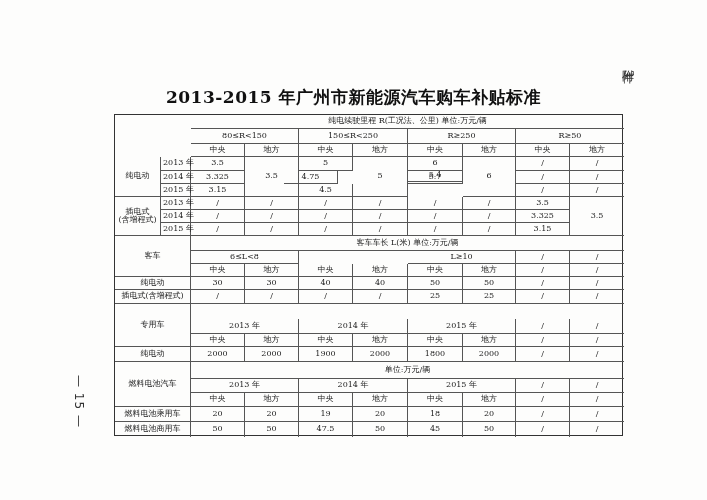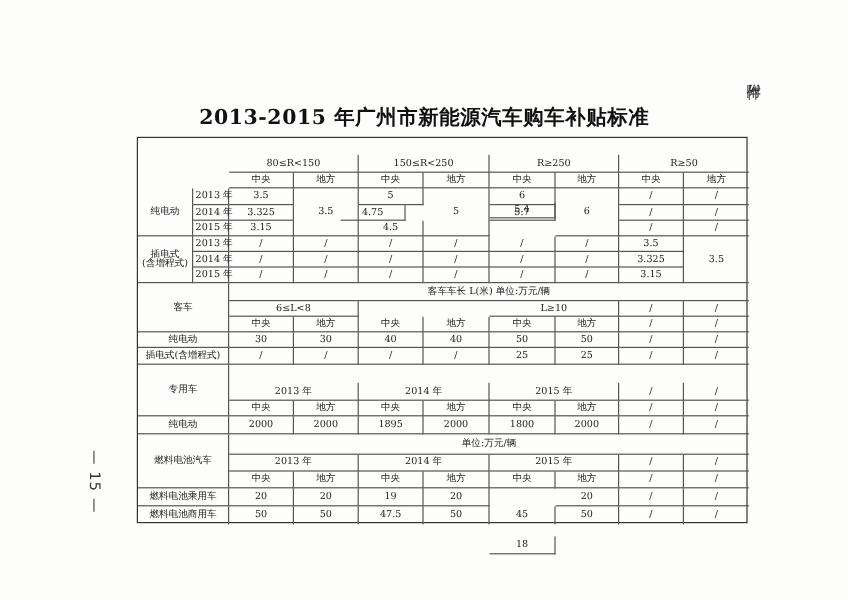--- a/index.html
+++ b/index.html
@@ -40,20 +40,21 @@
   .c.noB { border-bottom: none; }
 </style>
 </head>
 <body>
 
 <div class="title">2013-2015 年广州市新能源汽车购车补贴标准</div>
 <div class="attachment">附件 3</div>
 <div class="pageno">— 15 —</div>
 
 <div id="tbl">
+    <div class="c noR" style="left: 76px; top: 0px; width: 433px; height: 14px;">纯电续驶里程 R(工况法、公里) 单位:万元/辆</div>
     <div class="c" style="left: 76px; top: 14px; width: 108px; height: 15px;">80≤R&lt;150</div>
     <div class="c" style="left: 184px; top: 14px; width: 109px; height: 15px;">150≤R&lt;250</div>
     <div class="c" style="left: 293px; top: 14px; width: 108px; height: 15px;">R≥250</div>
     <div class="c noR" style="left: 401px; top: 14px; width: 108px; height: 15px;">R≥50</div>
     <div class="c" style="left: 76px; top: 29px; width: 54px; height: 13px;">中央</div>
     <div class="c" style="left: 130px; top: 29px; width: 54px; height: 13px;">地方</div>
     <div class="c" style="left: 184px; top: 29px; width: 54px; height: 13px;">中央</div>
     <div class="c" style="left: 238px; top: 29px; width: 55px; height: 13px;">地方</div>
     <div class="c" style="left: 293px; top: 29px; width: 55px; height: 13px;">中央</div>
     <div class="c" style="left: 348px; top: 29px; width: 53px; height: 13px;">地方</div>
@@ -150,21 +151,21 @@
     <div class="c" style="left: 130px; top: 219px; width: 54px; height: 13px;">地方</div>
     <div class="c" style="left: 184px; top: 219px; width: 54px; height: 13px;">中央</div>
     <div class="c" style="left: 238px; top: 219px; width: 55px; height: 13px;">地方</div>
     <div class="c" style="left: 293px; top: 219px; width: 55px; height: 13px;">中央</div>
     <div class="c" style="left: 348px; top: 219px; width: 53px; height: 13px;">地方</div>
     <div class="c" style="left: 401px; top: 219px; width: 54px; height: 13px;">/</div>
     <div class="c noR" style="left: 455px; top: 219px; width: 54px; height: 13px;">/</div>
     <div class="c" style="left: 0px; top: 232px; width: 76px; height: 15px;">纯电动</div>
     <div class="c" style="left: 76px; top: 232px; width: 54px; height: 15px;">2000</div>
     <div class="c" style="left: 130px; top: 232px; width: 54px; height: 15px;">2000</div>
-    <div class="c" style="left: 184px; top: 232px; width: 54px; height: 15px;">1895</div>
+    <div class="c" style="left: 184px; top: 232px; width: 54px; height: 15px;">1900</div>
     <div class="c" style="left: 238px; top: 232px; width: 55px; height: 15px;">2000</div>
     <div class="c" style="left: 293px; top: 232px; width: 55px; height: 15px;">1800</div>
     <div class="c" style="left: 348px; top: 232px; width: 53px; height: 15px;">2000</div>
     <div class="c" style="left: 401px; top: 232px; width: 54px; height: 15px;">/</div>
     <div class="c noR" style="left: 455px; top: 232px; width: 54px; height: 15px;">/</div>
     <div class="c noR" style="left: 76px; top: 247px; width: 433px; height: 17px;">单位:万元/辆</div>
     <div class="c" style="left: 0px; top: 247px; width: 76px; height: 45px;">燃料电池汽车</div>
     <div class="c" style="left: 76px; top: 264px; width: 108px; height: 14px;">2013 年</div>
     <div class="c" style="left: 184px; top: 264px; width: 109px; height: 14px;">2014 年</div>
     <div class="c" style="left: 293px; top: 264px; width: 108px; height: 14px;">2015 年</div>
@@ -176,21 +177,21 @@
     <div class="c" style="left: 238px; top: 278px; width: 55px; height: 14px;">地方</div>
     <div class="c" style="left: 293px; top: 278px; width: 55px; height: 14px;">中央</div>
     <div class="c" style="left: 348px; top: 278px; width: 53px; height: 14px;">地方</div>
     <div class="c" style="left: 401px; top: 278px; width: 54px; height: 14px;">/</div>
     <div class="c noR" style="left: 455px; top: 278px; width: 54px; height: 14px;">/</div>
     <div class="c" style="left: 0px; top: 292px; width: 76px; height: 15px;">燃料电池乘用车</div>
     <div class="c" style="left: 76px; top: 292px; width: 54px; height: 15px;">20</div>
     <div class="c" style="left: 130px; top: 292px; width: 54px; height: 15px;">20</div>
     <div class="c" style="left: 184px; top: 292px; width: 54px; height: 15px;">19</div>
     <div class="c" style="left: 238px; top: 292px; width: 55px; height: 15px;">20</div>
-    <div class="c" style="left: 293px; top: 292px; width: 55px; height: 15px; margin-top: 40px;">18</div>
+    <div class="c" style="left: 293px; top: 292px; width: 55px; height: 15px;">18</div>
     <div class="c" style="left: 348px; top: 292px; width: 53px; height: 15px;">20</div>
     <div class="c" style="left: 401px; top: 292px; width: 54px; height: 15px;">/</div>
     <div class="c noR" style="left: 455px; top: 292px; width: 54px; height: 15px;">/</div>
     <div class="c noB" style="left: 0px; top: 307px; width: 76px; height: 15px;">燃料电池商用车</div>
     <div class="c noB" style="left: 76px; top: 307px; width: 54px; height: 15px;">50</div>
     <div class="c noB" style="left: 130px; top: 307px; width: 54px; height: 15px;">50</div>
     <div class="c noB" style="left: 184px; top: 307px; width: 54px; height: 15px;">47.5</div>
     <div class="c noB" style="left: 238px; top: 307px; width: 55px; height: 15px;">50</div>
     <div class="c noB" style="left: 293px; top: 307px; width: 55px; height: 15px;">45</div>
     <div class="c noB" style="left: 348px; top: 307px; width: 53px; height: 15px;">50</div>

